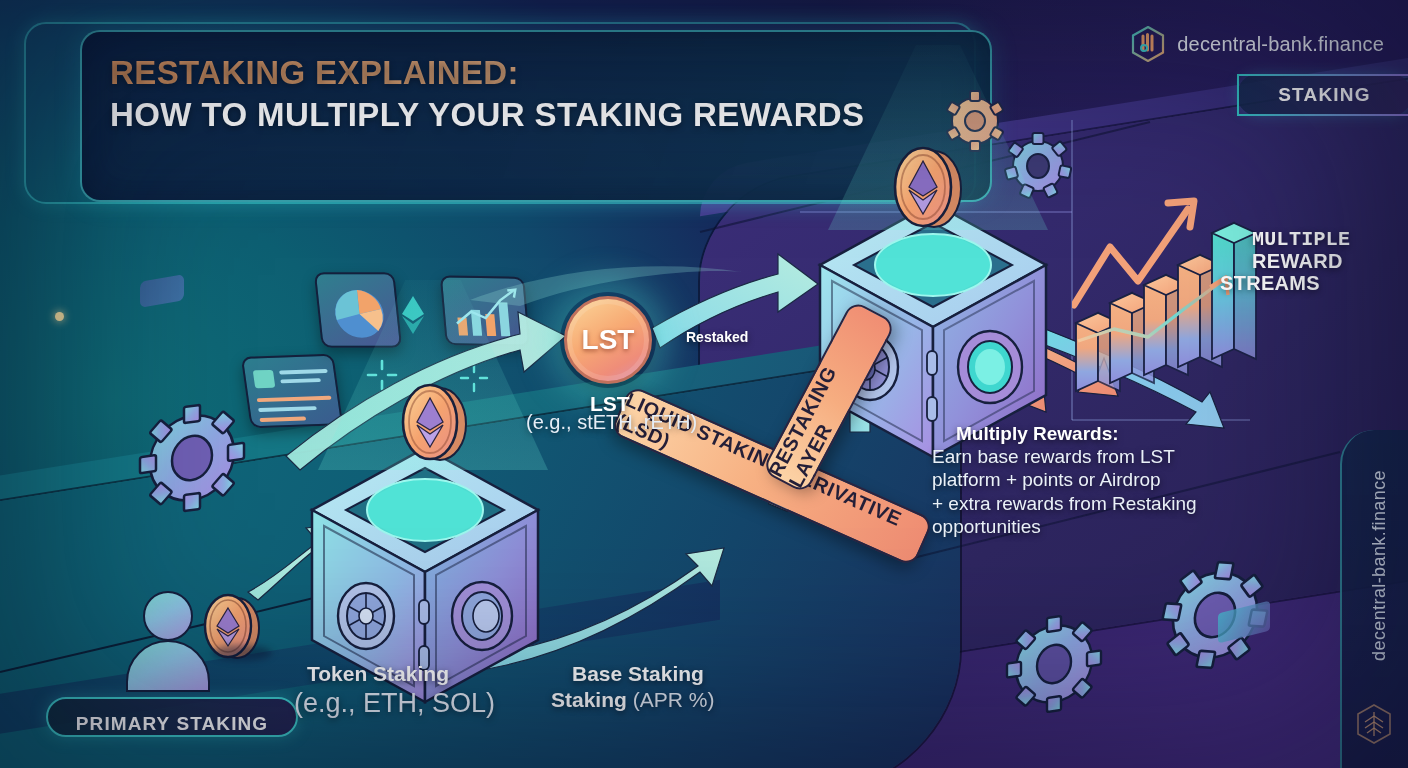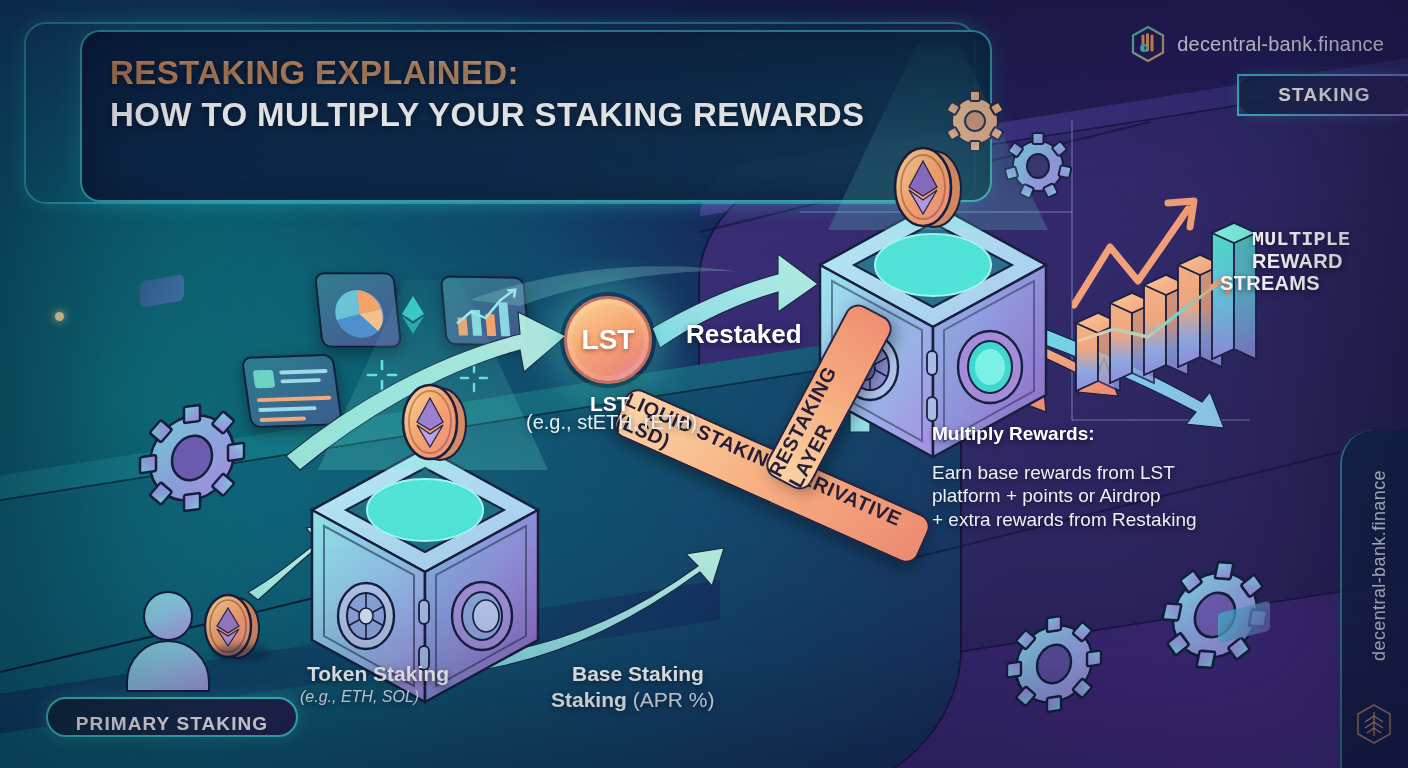--- a/index.html
+++ b/index.html
@@ -683,39 +683,40 @@
       </g>
 
       <path d="M6 146 L42 134 L76 142 L112 114 L150 86" stroke="url(#trendG)" stroke-width="3.4" fill="none" stroke-linejoin="round"></path>
       <path d="M138 92 L154 82 L156 100" stroke="#f3a179" stroke-width="3.4" fill="none" stroke-linejoin="round"></path>
 
       <path d="M2 110 L38 52 L66 86 L116 14" stroke="#f3a179" stroke-width="7" fill="none" stroke-linejoin="round" stroke-linecap="round"></path>
       <path d="M96 8 L122 6 L118 32" stroke="#f3a179" stroke-width="7" fill="none" stroke-linejoin="round" stroke-linecap="round"></path>
     </svg>
   </div>
 
-  <div class="lbl lbl-b" style="left:686px;top:319px;font-size:26px;">Restaked</div>
+  <div class="lbl lbl-b" style="left:686px;top:329px;font-size:14px;">Restaked</div>
 
   <div class="lbl lbl-b" style="left:590px;top:392px;font-size:21px;">LST</div>
   <div class="lbl" style="left:526px;top:411px;font-size:20px;color:#e7eef6;">(e.g., stETH, rETH)</div>
 
   <div class="lbl lbl-b" style="left:307px;top:662px;font-size:21px;">Token Staking</div>
-  <div class="lbl" style="left:300px;top:688px;font-size:16px;color:#e7eef6;font-style:italic;">(e.g., ETH, SOL)</div>
+  <div class="lbl" style="left:294px;top:688px;font-size:27px;color:#e7eef6;">(e.g., ETH, SOL)</div>
 
   <div class="lbl lbl-b" style="left:572px;top:662px;font-size:21px;">Base Staking</div>
   <div style="position:absolute;left:551px;top:688px;font-size:21px;color:#fff;text-shadow:0 2px 6px rgba(0,0,0,.55);">
     <span class="lbl-b">Staking</span>
     <span style="color:#e7eef6">(APR %)</span>
   </div>
 
   <div class="lbl lbl-b" style="left:1252px;top:228px;font-size:20px;letter-spacing:.3px;font-family:Liberation Mono, monospace;">MULTIPLE</div>
   <div class="lbl lbl-b" style="left:1252px;top:250px;font-size:20px;letter-spacing:.3px;">REWARD</div>
   <div class="lbl lbl-b" style="left:1220px;top:272px;font-size:20px;letter-spacing:.3px;">STREAMS</div>
 
   <div style="position:absolute;left:932px;top:423px;width:300px;color:#fff;text-shadow:0 2px 6px rgba(0,0,0,.6);">
-    <div class="lbl-b" style="font-size:19px;">Multiply Rewards:</div>
-    <div style="font-size:19px;color:#eaf1f8;line-height:1.23;margin-top:16px;">Earn base rewards from LST</div>
+    <div class="lbl-b" style="font-size:19px;margin-left:24px;">Multiply Rewards:</div>
+    <div style="font-size:19px;color:#eaf1f8;line-height:1.23;margin-top:0;">Earn base rewards from LST</div>
     <div style="font-size:19px;color:#eaf1f8;line-height:1.23;">platform + points or Airdrop</div>
     <div style="font-size:19px;color:#eaf1f8;line-height:1.23;">+ extra rewards from Restaking</div>
+    <div style="font-size:19px;color:#eaf1f8;line-height:1.23;">opportunities</div>
   </div>
 
   <div class="bg-vig"></div>
 </div>
 
 </body></html>

